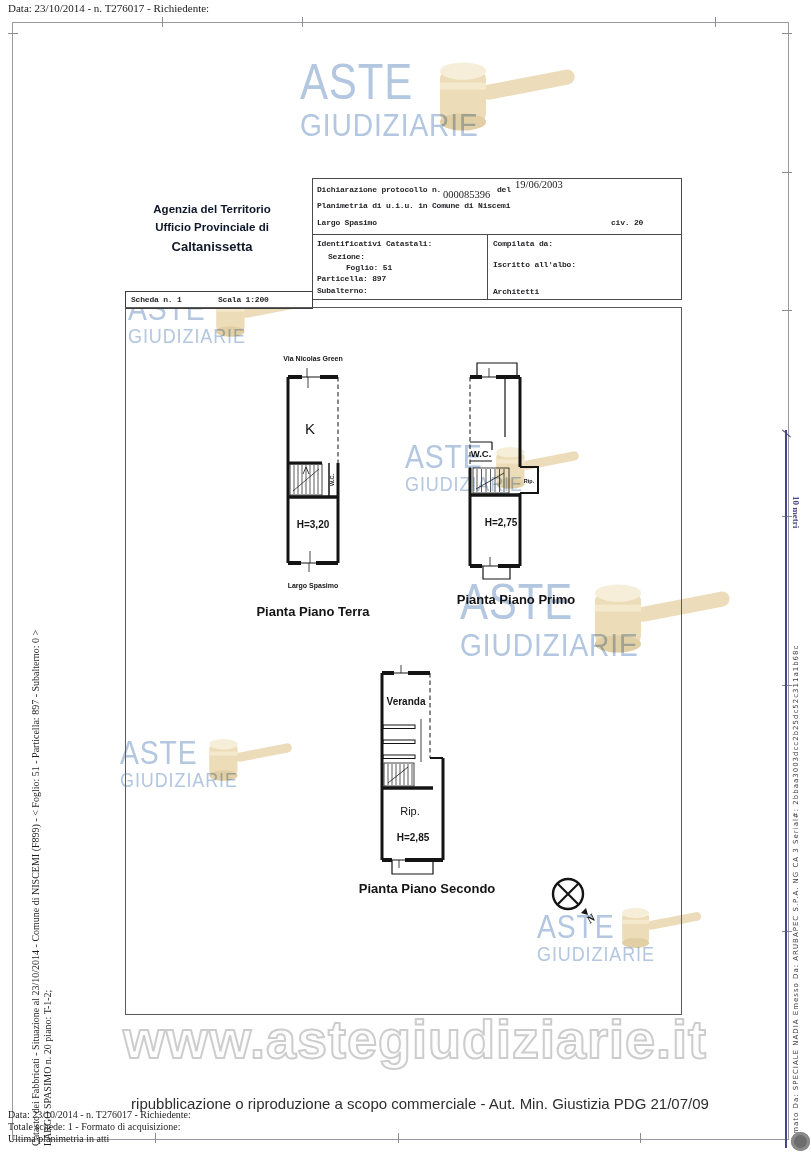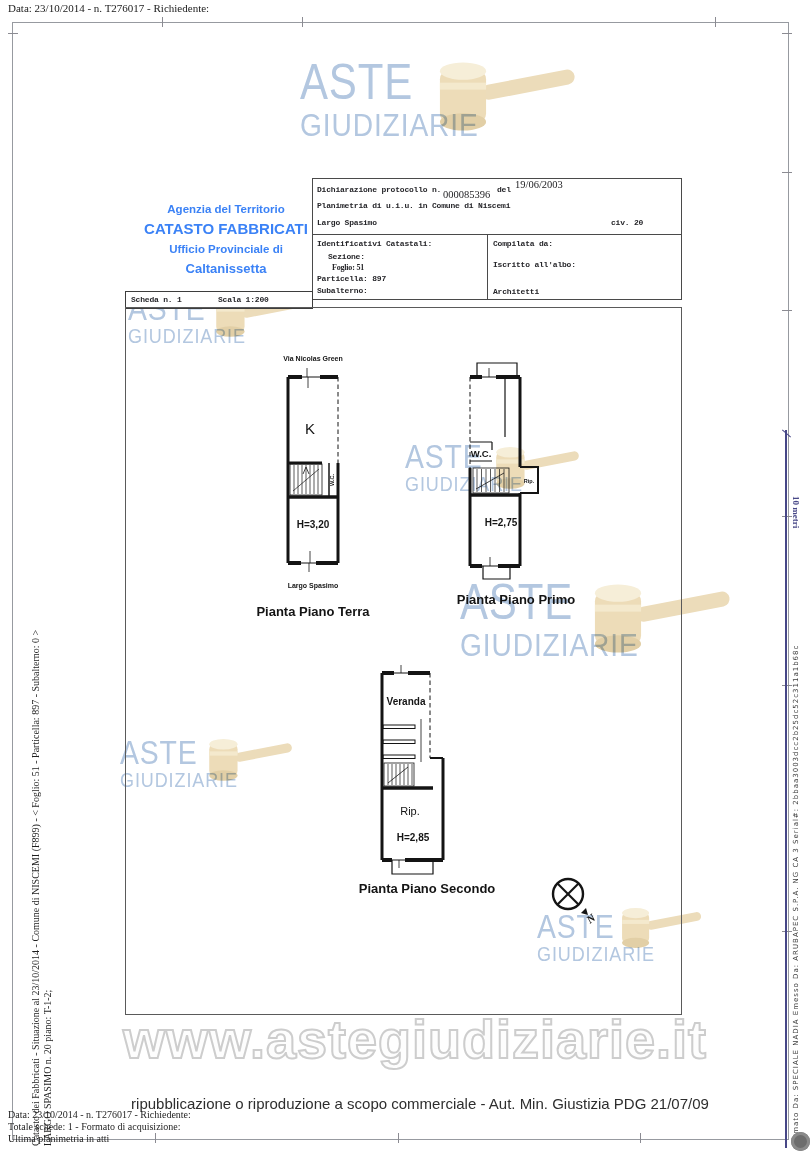--- a/index.html
+++ b/index.html
@@ -13,21 +13,21 @@
   .tick{position:absolute;background:#8b8b92;}
   
   .header-box{position:absolute;left:312px;top:178px;width:368px;height:120px;border:1px solid #4a4a4a;}
   .hline{position:absolute;background:#4a4a4a;}
   .form-t{position:absolute;font-family:"Liberation Mono","DejaVu Sans Mono",monospace;
           font-size:8px;font-weight:bold;color:#26262a;white-space:nowrap;letter-spacing:-0.2px;}
   .form-v{position:absolute;font-family:"Liberation Serif","DejaVu Serif",serif;
           font-size:10.5px;color:#232326;white-space:nowrap;}
   .scheda-bar{position:absolute;left:125px;top:291px;width:186px;height:16px;border:1px solid #3d3d3d;background:#fff;}
   
-  .agency{position:absolute;left:134px;top:200px;width:184px;text-align:center;color:#3b82f6;}
+  .agency{position:absolute;left:120px;top:200px;width:184px;text-align:center;color:#0f172a;}
   .agency div{white-space:nowrap;}
   
   .aste-logo{position:absolute;mix-blend-mode:multiply;line-height:1;}
   .aste-word{display:block;font-family:"Liberation Sans",sans-serif;color:#b3c7e0;letter-spacing:1px;}
   .logo-lg .w1{font-size:50px;transform:scaleX(0.84);transform-origin:left;}
   .logo-lg .w2{font-size:32px;margin-top:2px;transform:scaleX(0.88);transform-origin:left;}
   .logo-sm .w1{font-size:33px;transform:scaleX(0.86);transform-origin:left;}
   .logo-sm .w2{font-size:20px;margin-top:1px;transform:scaleX(0.9);transform-origin:left;}
   .gavel{position:absolute;mix-blend-mode:multiply;}
   .url-wm{position:absolute;left:120px;top:1008px;width:590px;text-align:center;
@@ -126,38 +126,37 @@
   <div class="aste-logo logo-sm" style="left:537px;top:910px;">
     <span class="aste-word w1">ASTE</span>
     <span class="aste-word w2">GIUDIZIARIE</span>
   </div>
   <svg class="gavel" style="left:618px;top:903px;" width="88" height="54" viewBox="0 0 130 78">
       <use href="#gavel"></use>
     </svg>
 
   <div class="agency">
     <div style="font-size:11.5px;font-weight:bold;line-height:18px;">Agenzia del Territorio</div>
-    <div style="font-size:15px;font-weight:bold;line-height:22px;">CATASTO FABBRICATI</div>
     <div style="font-size:11.5px;font-weight:bold;line-height:19px;">Ufficio Provinciale di</div>
     <div style="font-size:13px;font-weight:bold;line-height:19px;">Caltanissetta</div>
   </div>
 
   <div class="header-box">
     <span class="form-t" style="left:4px;top:6px;">Dichiarazione protocollo n.</span>
     <span class="form-v" style="left:130px;top:10px;">000085396</span>
     <span class="form-t" style="left:184px;top:6px;">del</span>
     <span class="form-v" style="left:202px;top:0;">19/06/2003</span>
     <span class="form-t" style="left:4px;top:22px;">Planimetria di u.i.u. in Comune di Niscemi</span>
     <span class="form-t" style="left:4px;top:39px;">Largo Spasimo</span>
     <span class="form-t" style="left:298px;top:39px;">civ. 20</span>
     <span class="hline" style="left:0;top:55px;width:368px;height:1px;"></span>
     <span class="hline" style="left:174px;top:55px;width:1px;height:65px;"></span>
     <span class="form-t" style="left:4px;top:60px;">Identificativi Catastali:</span>
     <span class="form-t" style="left:15px;top:73px;">Sezione:</span>
-    <span class="form-t" style="left:19px;top:84px;font-family:Liberation Serif, serif;">Foglio: 51</span>
+    <span class="form-t" style="left:33px;top:84px;">Foglio: 51</span>
     <span class="form-t" style="left:4px;top:95px;">Particella: 897</span>
     <span class="form-t" style="left:4px;top:107px;text-align:right;">Subalterno:</span>
     <span class="form-t" style="left:180px;top:60px;">Compilata da:</span>
     <span class="form-t" style="left:180px;top:81px;">Iscritto all'albo:</span>
     <span class="form-t" style="left:180px;top:108px;font-family:Liberation Mono, monospace;">Architetti</span>
   </div>
 
   <div class="scheda-bar">
     <span class="form-t" style="left:5px;top:3px;">Scheda n. 1</span>
     <span class="form-t" style="left:92px;top:3px;">Scala 1:200</span>

